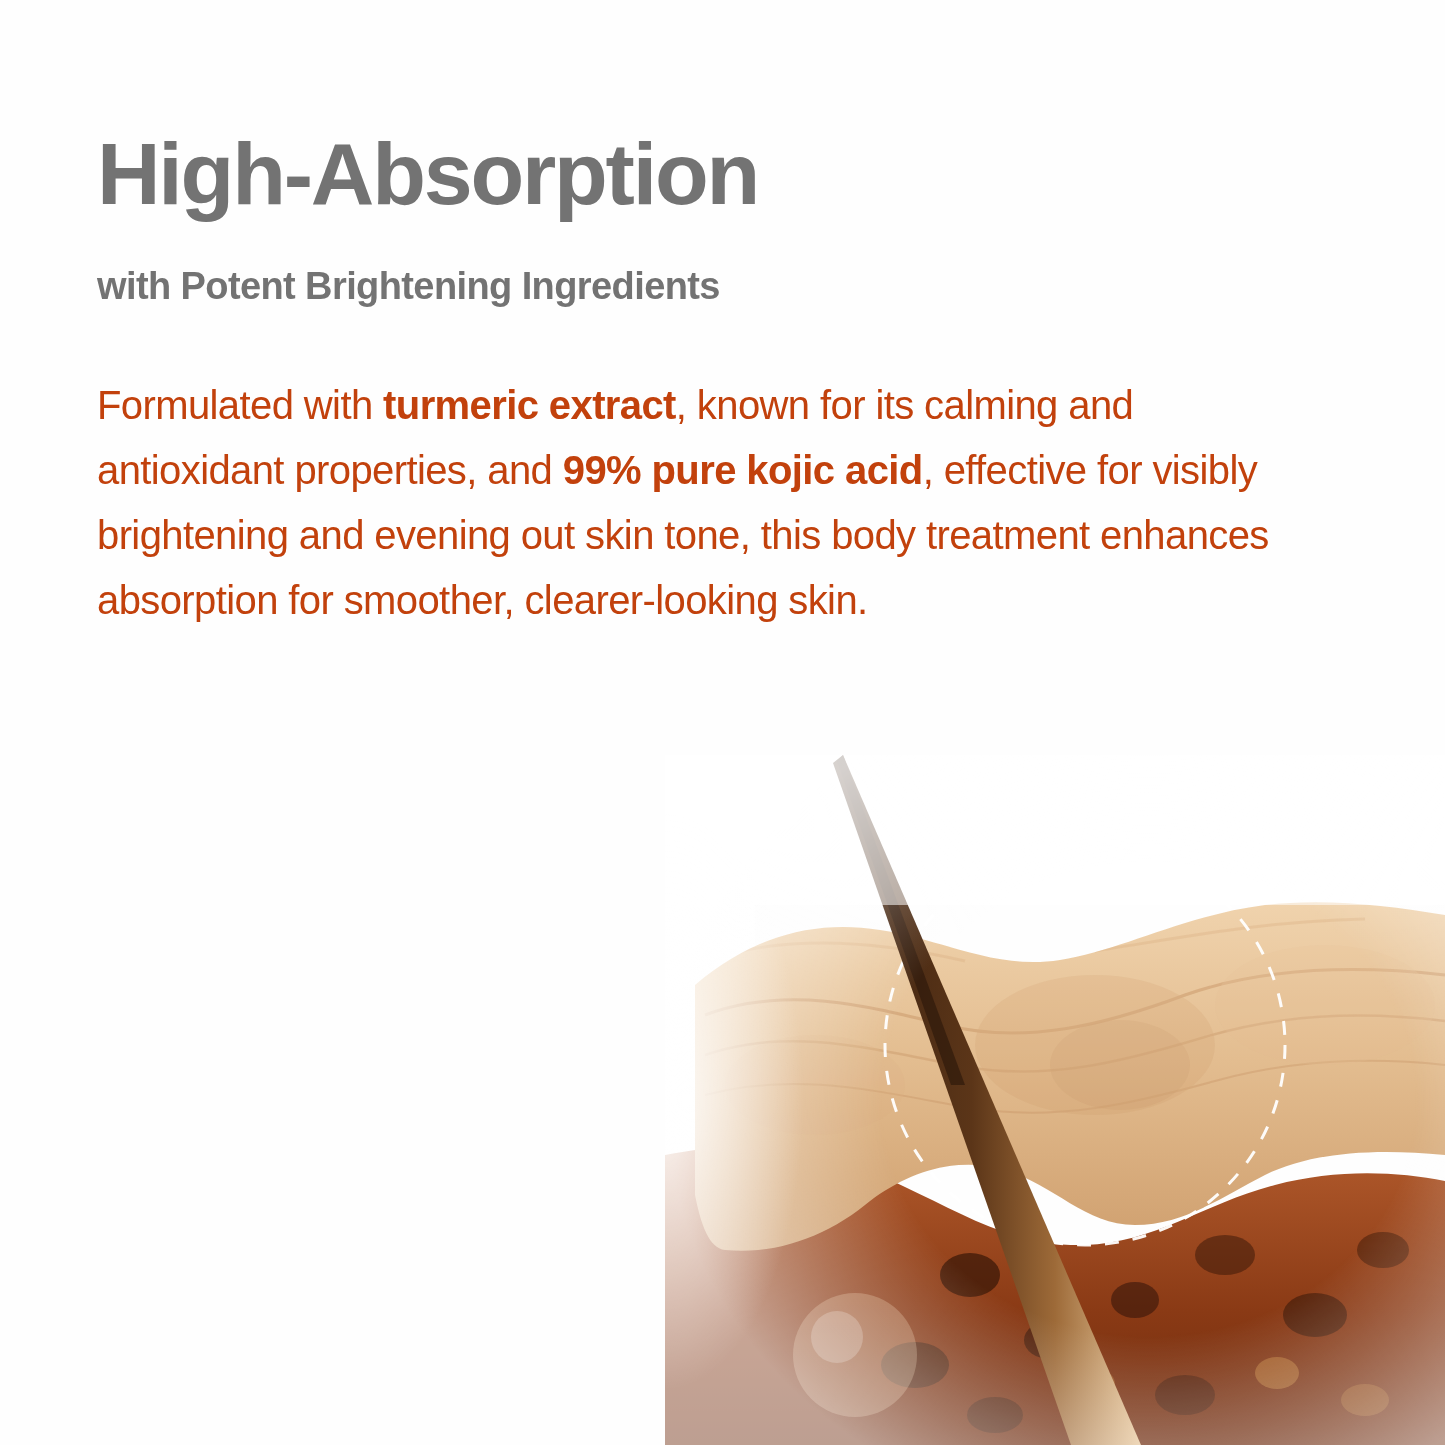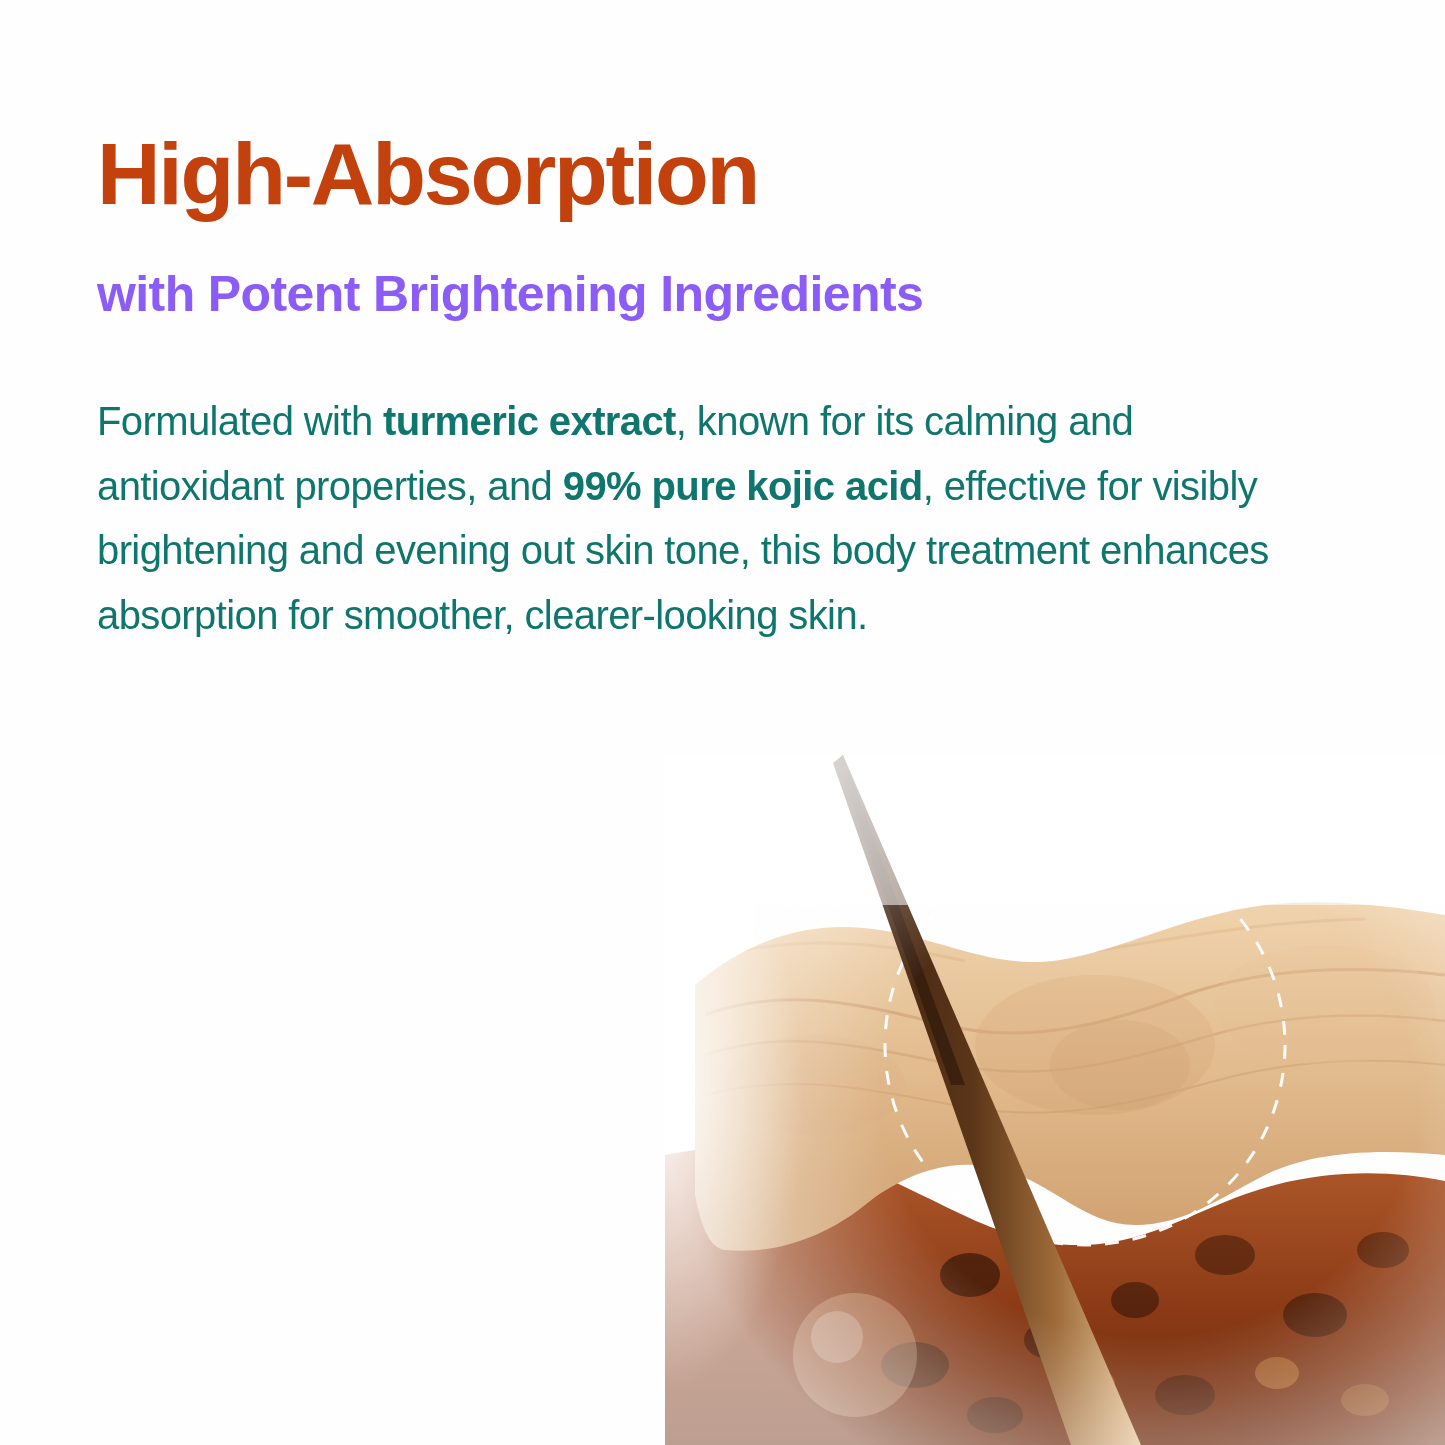--- a/index.html
+++ b/index.html
@@ -39,37 +39,37 @@
     left: 97px;
     top: 118px;
     width: 1180px;
     z-index: 5;
   }
   .title {
     font-size: 88px;
     line-height: 1.27;
     font-weight: 700;
     letter-spacing: -2.2px;
-    color: #c2410c;
+    color: #737373;
     margin: 0;
   }
   .subtitle {
-    font-size: 50px;
+    font-size: 38px;
     line-height: 1.3;
     font-weight: 600;
     letter-spacing: -0.6px;
-    color: #8b5cf6;
+    color: #737373;
     margin: 32px 0 0 0;
   }
   .para {
     font-size: 40px;
     line-height: 1.62;
     font-weight: 400;
     letter-spacing: -0.6px;
-    color: #0f766e;
+    color: #c2410c;
     margin: 0;
   }
   .para b { font-weight: 700; }
   .para-1 { margin-top: 62px; width: 1175px; }
   .para-2 { margin-top: 64px; width: 850px; }
   .nowrap-block { display: block; }
 </style>
 </head>
 <body>
 

